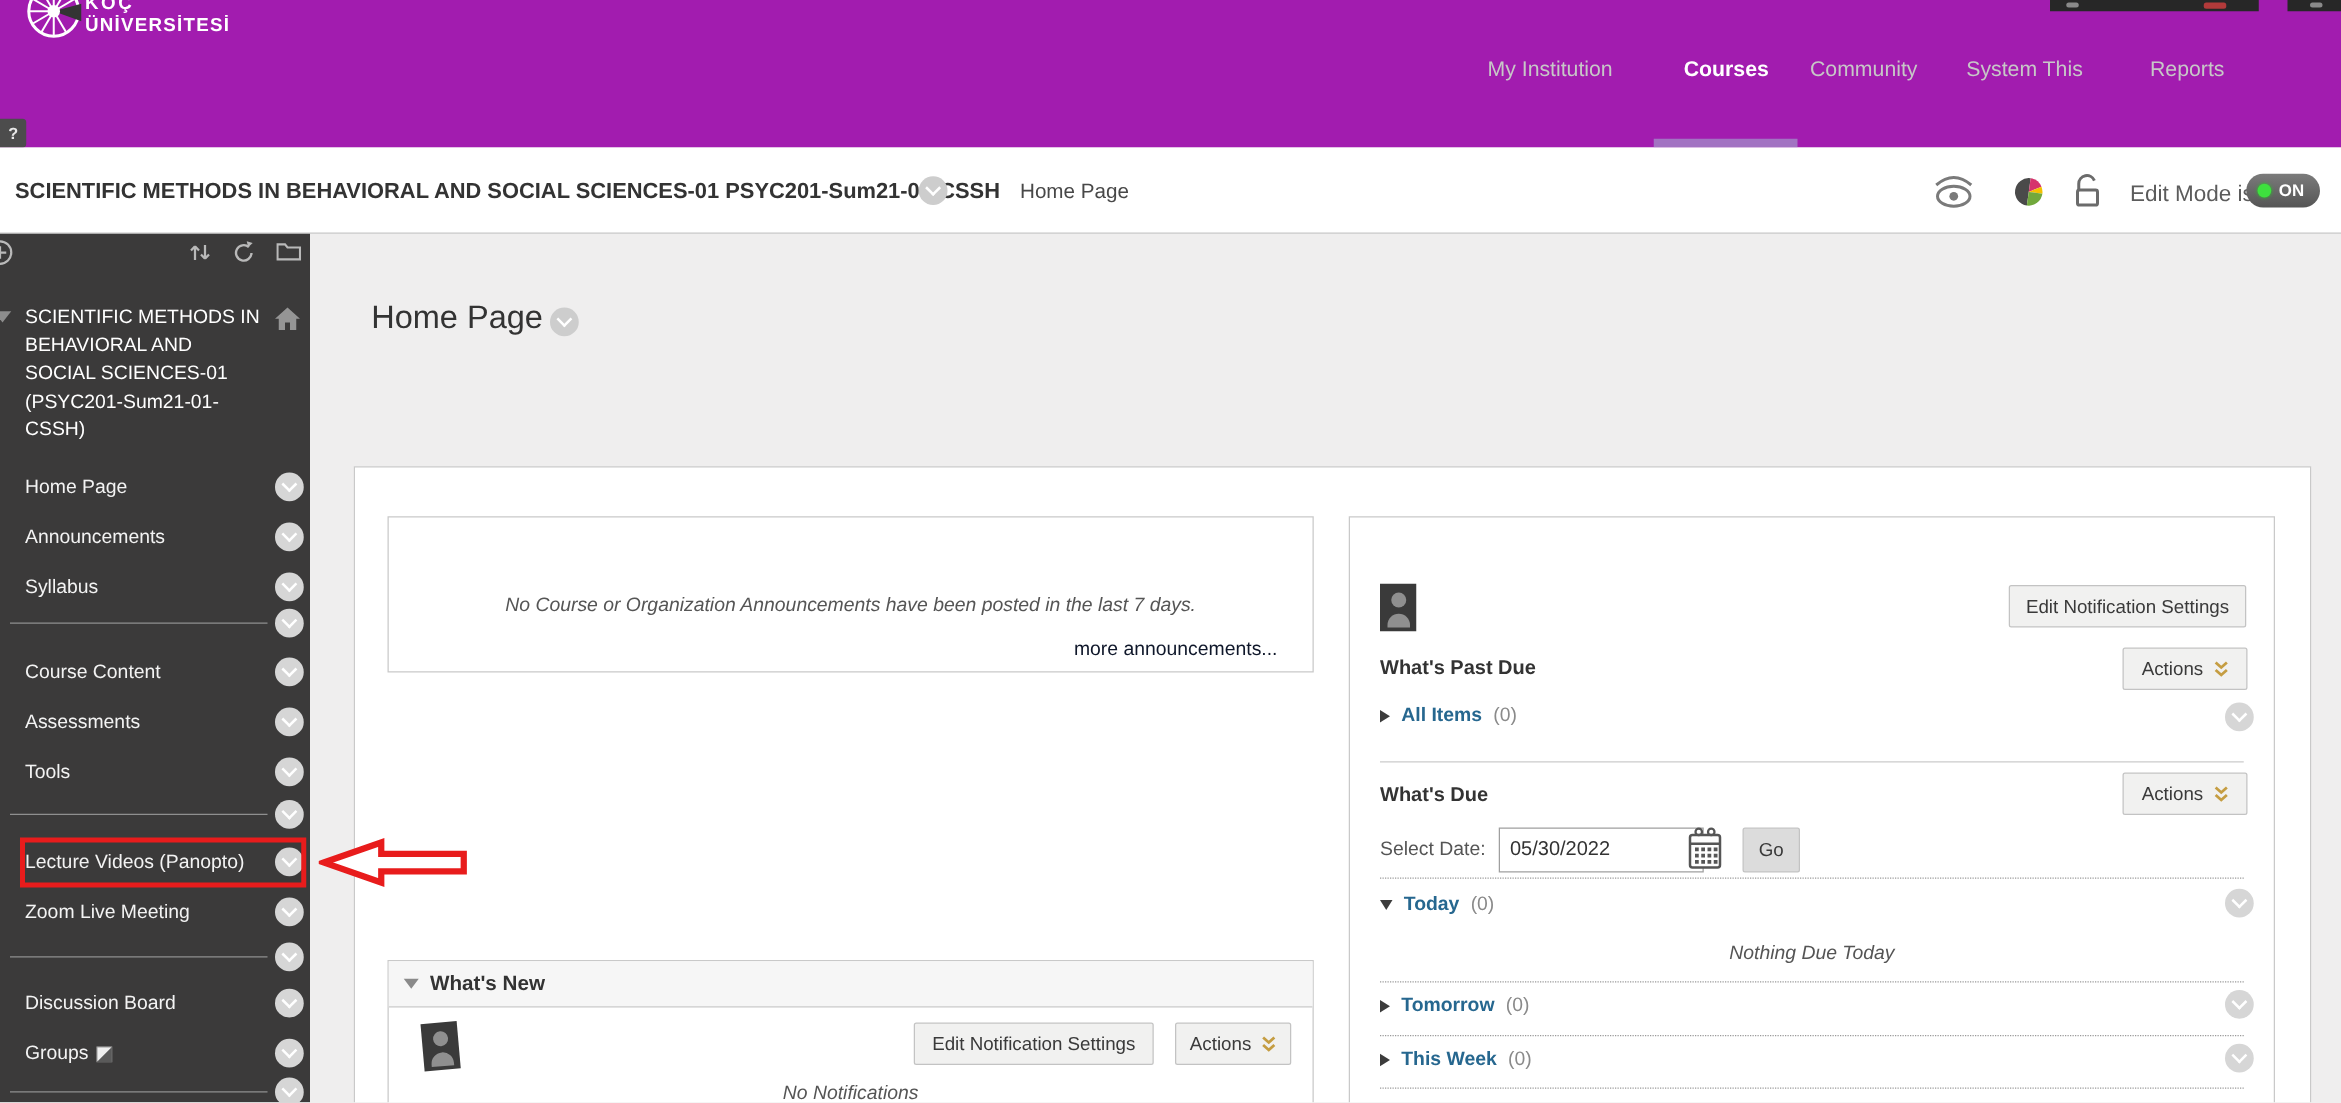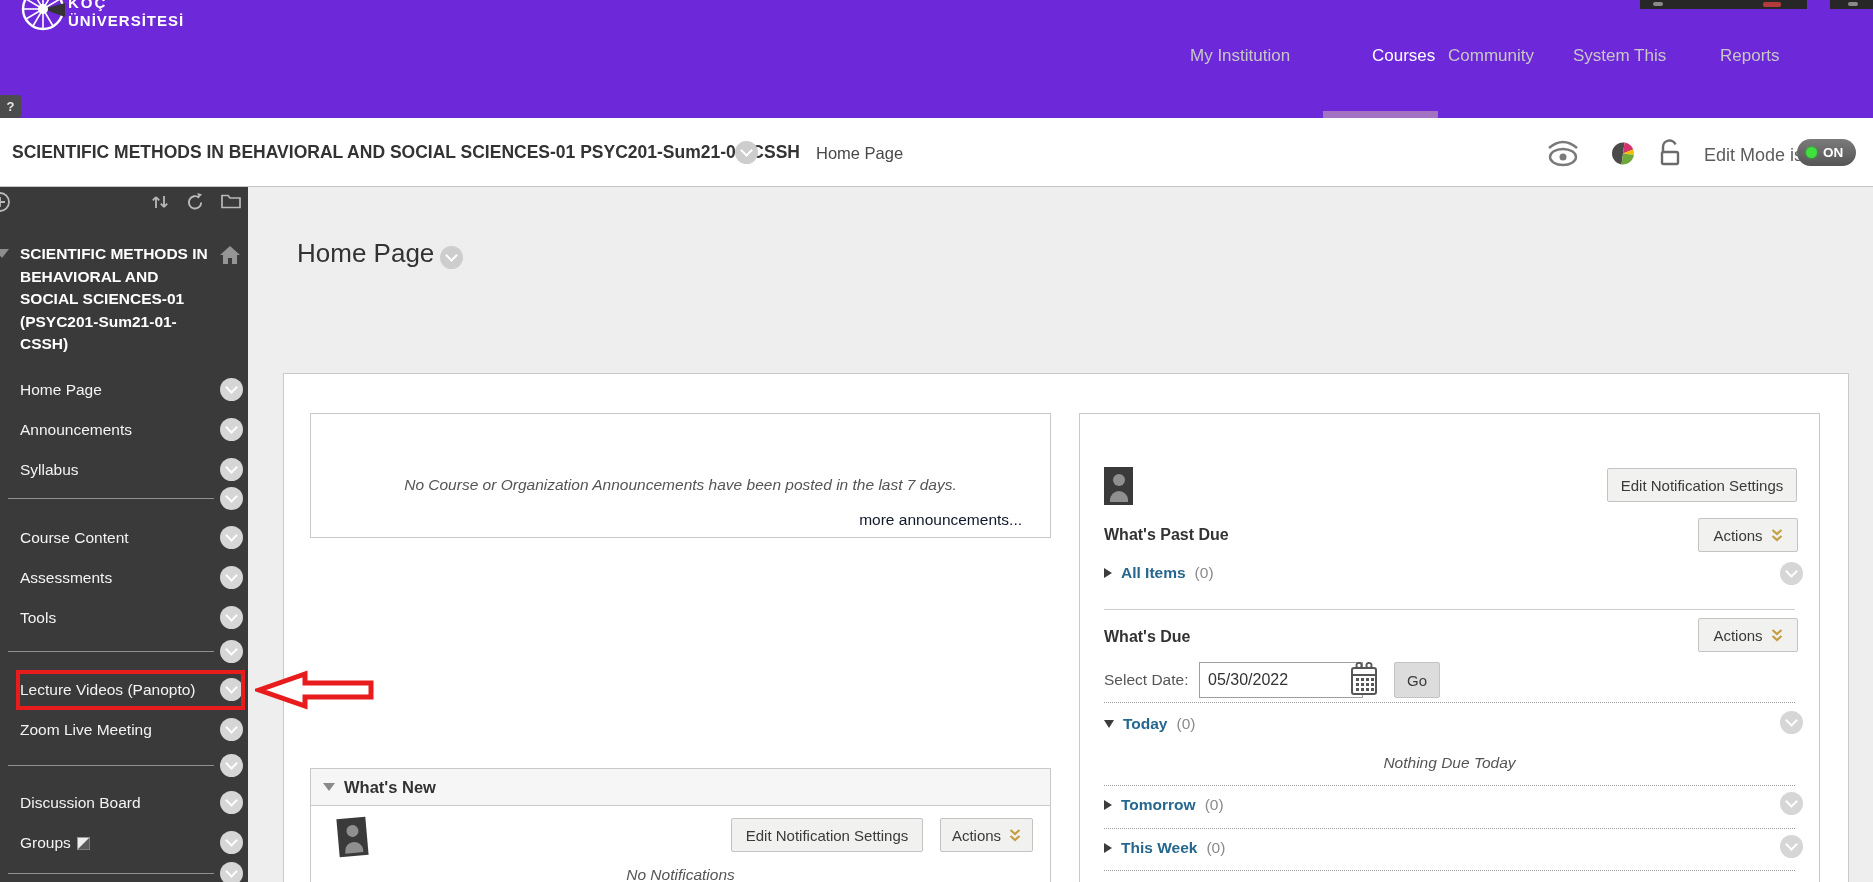--- a/index.html
+++ b/index.html
@@ -1,26 +1,26 @@
 <!DOCTYPE html>
 <html><head>
 <meta charset="utf-8">
 <style>
   html,body { margin:0; padding:0; background:#efeeee; }
   #app { position:relative; width:1873px; height:882px; overflow:hidden;
          background:#efeeee; font-family:"Liberation Sans","DejaVu Sans",sans-serif; }
 
   
-  .header { position:absolute; left:0; top:0; width:1873px; height:118px; background:#6d28d9; }
+  .header { position:absolute; left:0; top:0; width:1873px; height:118px; background:#a21caf; }
   .logo { position:absolute; left:20px; top:-14px; }
   .logo-text { position:absolute; left:68px; top:-6px; color:#fff; font-weight:bold; }
   .logo-line1 { display:block; font-size:15px; letter-spacing:2px; }
   .logo-line2 { display:block; font-size:15px; letter-spacing:1px; margin-top:1px; }
   .nav-item { position:absolute; top:46px; font-size:17px; color:#c7c7c7; cursor:pointer; white-space:nowrap; }
-  .nav-item.active { color:#fff; font-weight:normal;margin-left:25px; }
+  .nav-item.active { color:#fff; font-weight:bold; }
   .nav-underline { position:absolute; left:1323px; top:111px; width:115px; height:7px; background:#a273c2; }
   .help-tab { position:absolute; left:0; top:95px; width:21px; height:23px; background:#4c4c4c;
               border-radius:0 3px 3px 0; color:#e8e8e8; font-size:13px; font-weight:bold;
               display:flex; align-items:center; justify-content:center; cursor:pointer; }
   .tr-strip { position:absolute; top:0; height:9px; background:#272727; }
   .tr-glyph { position:absolute; top:2px; border-radius:2px; }
 
   
   .coursebar { position:absolute; left:0; top:118px; width:1873px; height:68px; background:#fff;
                border-bottom:1px solid #c6c6c6; }
@@ -36,21 +36,21 @@
 
   
   .badge { position:absolute; width:23px; height:23px; border-radius:50%; background:#cdcdcd; cursor:pointer; }
   .badge::after { content:""; position:absolute; left:7px; top:5px; width:7px; height:7px;
                   border-right:2.4px solid #fff; border-bottom:2.4px solid #fff; transform:rotate(45deg); }
   .badge.light { background:#d6d6d6; }
 
   
   .sidebar { position:absolute; left:0; top:187px; width:248px; height:695px; background:#3b3a3a; }
   .side-ico { position:absolute; cursor:pointer; }
-  .side-course { position:absolute; left:20px; top:56px; width:198px; color:#fff; font-weight:bold;
+  .side-course { position:absolute; left:20px; top:56px; width:198px; color:#fff; font-weight:normal;
                  font-size:15.5px; line-height:22.5px; cursor:pointer; }
   .side-tri { position:absolute; left:-5px; top:62px; width:0; height:0;
               border-left:7px solid transparent; border-right:7px solid transparent; border-top:9px solid #8d8d8d; }
   .side-item { position:absolute; left:20px; font-size:15.5px; color:#f3f3f3; cursor:pointer; white-space:nowrap;
                display:flex; align-items:center; gap:6px; }
   .side-div { position:absolute; left:8px; width:206px; border-top:1px solid #8f8f8f; }
 
   
   .red-box { position:absolute; left:16px; top:670px; width:229px; height:40px;
              border:4px solid #e81c1c; box-sizing:border-box; z-index:6; }

